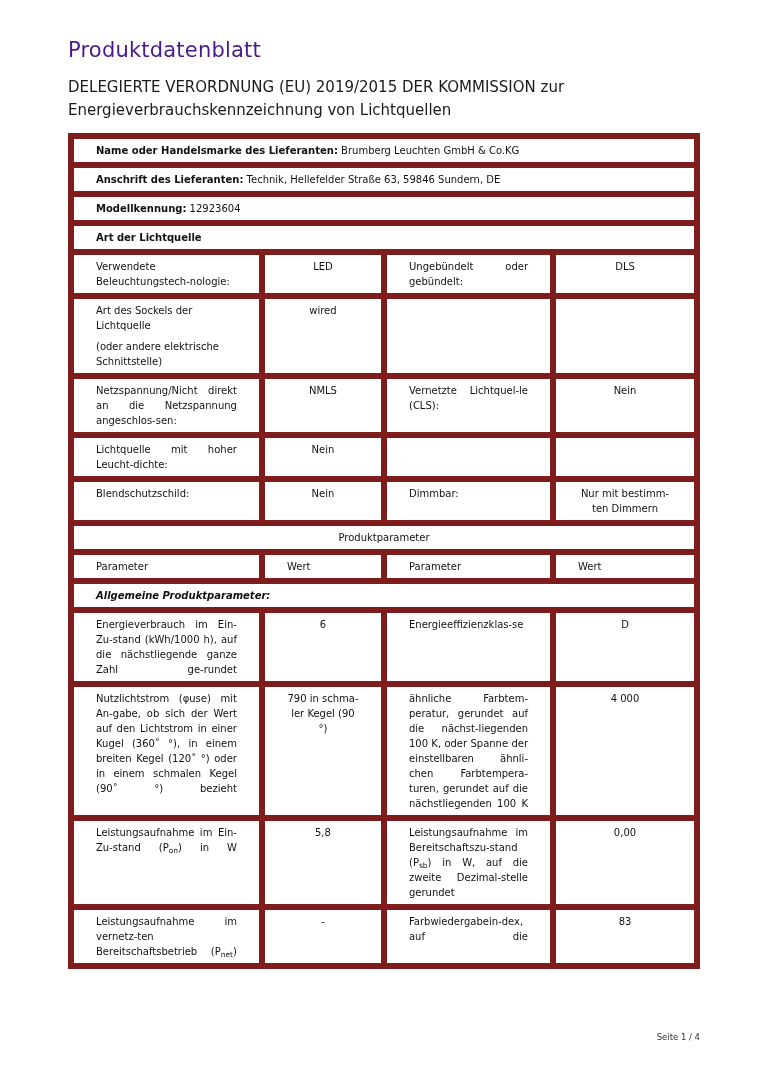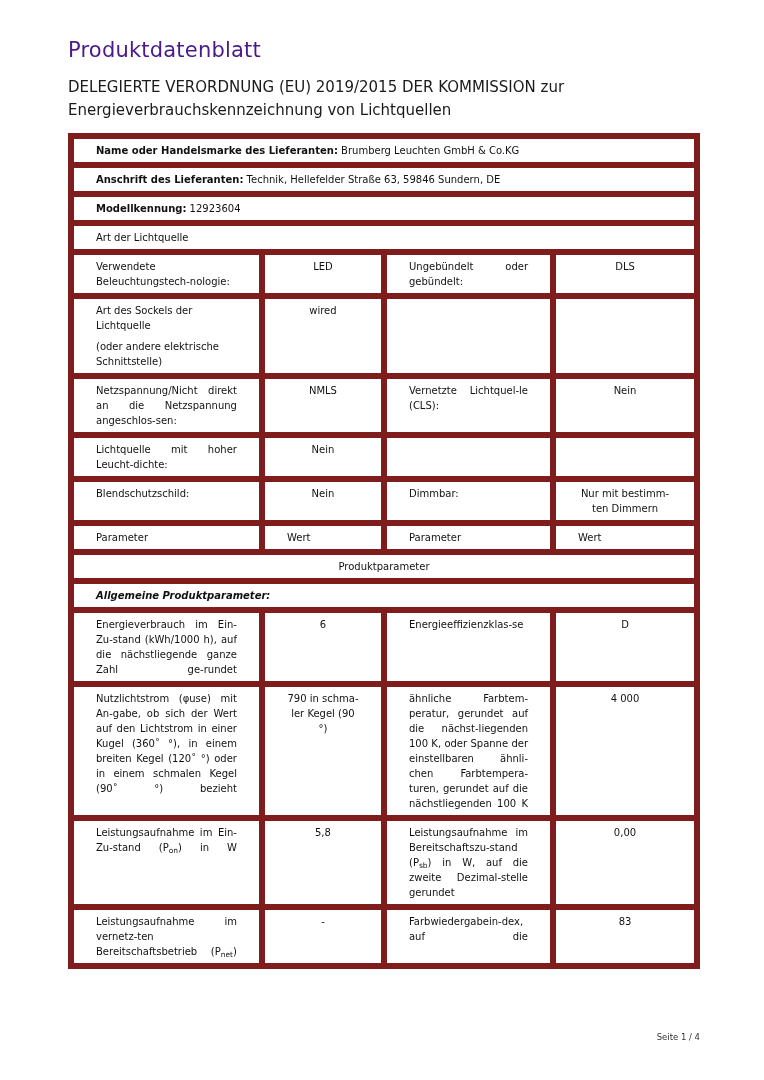--- a/index.html
+++ b/index.html
@@ -57,21 +57,21 @@
     text-align-last: justify;
     hyphens: manual;
   }
   td.just-last-left {
     text-align: justify;
   }
   td.center {
     text-align: center;
   }
   td.sectionlabel {
-    font-weight: normal;
+    font-weight: bold;
   }
   td.center-bold {
     text-align: left;
     font-weight: bold;
     font-style: italic;
   }
   .lbl { font-weight: bold; }
   sub {
     font-size: 7.5px;
     vertical-align: baseline;
@@ -166,31 +166,31 @@
       </tr>
 
       <tr>
         <td class="just-last-left">Blendschutzschild:</td>
         <td class="center">Nein</td>
         <td class="just-last-left">Dimmbar:</td>
         <td class="center">Nur mit bestimm-ten Dimmern</td>
       </tr>
 
       <tr>
+        <td colspan="4" class="center">Produktparameter</td>
+      </tr>
+
+      <tr>
         <td>Parameter</td>
         <td>Wert</td>
         <td>Parameter</td>
         <td>Wert</td>
       </tr>
 
       <tr>
-        <td colspan="4" class="center">Produktparameter</td>
-      </tr>
-
-      <tr>
         <td colspan="4" class="center-bold">Allgemeine Produktparameter:</td>
       </tr>
 
       <tr>
         <td class="just">Energieverbrauch im Ein-Zu-stand (kWh/1000 h), auf die nächstliegende ganze Zahl ge-rundet</td>
         <td class="center">6</td>
         <td class="just">Energieeffizienzklas-se</td>
         <td class="center">D</td>
       </tr>
 

